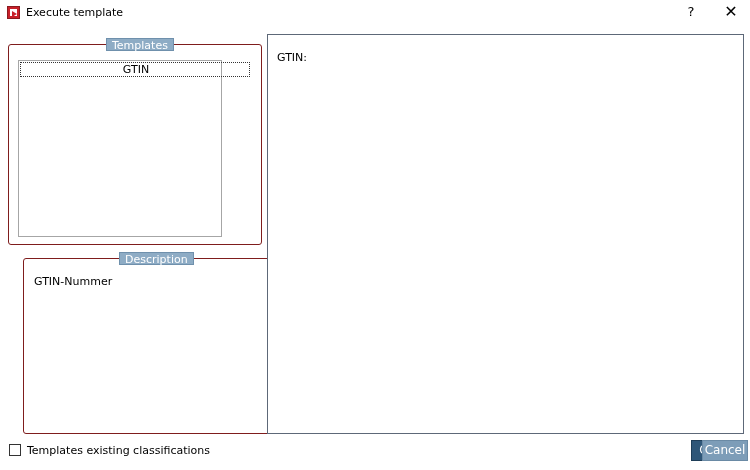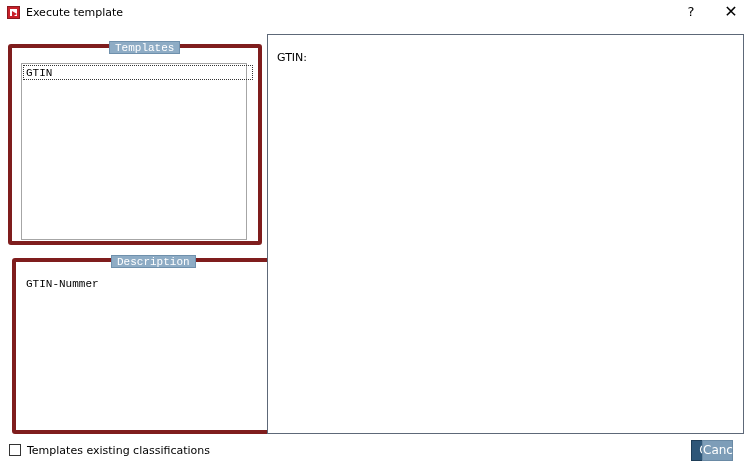--- a/index.html
+++ b/index.html
@@ -10,52 +10,52 @@
     font-size:11px; color:#000;
   }
   .titlebar { position:absolute; left:0; top:0; width:694px; height:26px; }
   .app-icon { position:absolute; left:7px; top:6px; width:13px; height:13px; background:#c8202a; border:1px solid #8a1a1f; box-sizing:border-box; }
   .app-icon::before { content:""; position:absolute; left:2px; top:2px; width:7px; height:7px; background:#fff; }
   .app-icon::after { content:""; position:absolute; left:4px; top:4px; width:0; height:0; border-left:5px solid #c8202a; border-top:3px solid transparent; border-bottom:3px solid transparent; }
   .title { position:absolute; left:26px; top:6px; font-size:11px; }
   .help-btn { position:absolute; left:684px; top:4px; font-size:13px; width:14px; text-align:center; cursor:pointer; }
   .close-btn { position:absolute; left:723px; top:2px; font-size:16px; width:16px; text-align:center; cursor:pointer; }
 
-  .group { position:absolute; border:4px solid #7f1d1d; border-radius:3px; box-sizing:border-box;font-family:Liberation Mono, monospace; }
+  .group { position:absolute; border:1px solid #7f1d1d; border-radius:3px; box-sizing:border-box; }
   .group-legend {
     position:absolute; top:-7px; height:13px; line-height:13px;
     background:#8eacc5; color:#fff; font-size:11px; padding:0 5px;
     border:1px solid #6f90ac; box-sizing:border-box;
   }
   #templates-group { left:8px; top:44px; width:254px; height:201px; }
   #templates-group .group-legend { left:97px; }
-  .listbox { position:absolute; left:9px; top:15px; width:226px; height:177px; border:1px solid #a6a6a6; background:#fff; box-sizing:border-box; }
+  .listbox { position:absolute; left:9px; top:15px; width:204px; height:177px; border:1px solid #a6a6a6; background:#fff; box-sizing:border-box;text-align:center; }
   .list-item { position:absolute; left:1px; top:1px; width:230px; height:15px; line-height:14px; border:1px dotted #333; box-sizing:border-box; padding-left:2px; cursor:pointer; }
 
-  #description-group { left:12px; top:258px; width:284px; height:176px; }
+  #description-group { left:23px; top:258px; width:284px; height:176px; }
   #description-group .group-legend { left:95px; }
   .desc-text { position:absolute; left:10px; top:16px; }
 
   .right-panel { position:absolute; left:267px; top:34px; width:477px; height:400px; border:1px solid #5d6878; box-sizing:border-box; background:#fff; }
   .field-label { position:absolute; left:9px; top:16px; }
   .spin-input { position:absolute; left:40px; top:12px; width:426px; height:19px; border:1px solid #7a7a7a; box-sizing:border-box; }
   .spin-value { position:absolute; left:4px; top:2px; }
   .spin-buttons { position:absolute; right:2px; top:1px; width:12px; height:15px; }
   .spin-up, .spin-down { position:absolute; left:0; width:12px; height:7px; border:1px solid #9a9a9a; background:#f0f0f0; box-sizing:border-box; cursor:pointer; }
   .spin-up { top:0; } .spin-down { top:8px; }
   .spin-up::after { content:""; position:absolute; left:3px; top:1px; border-left:3px solid transparent; border-right:3px solid transparent; border-bottom:3px solid #333; }
   .spin-down::after { content:""; position:absolute; left:3px; top:1px; border-left:3px solid transparent; border-right:3px solid transparent; border-top:3px solid #333; }
 
   .checkbox-row { position:absolute; left:9px; top:444px; height:14px; cursor:pointer; }
   .checkbox { position:absolute; left:0; top:0; width:12px; height:12px; border:1px solid #333; box-sizing:border-box; background:#fff; }
   .checkbox-label { position:absolute; left:18px; top:0; white-space:nowrap; }
 
   .btn { position:absolute; top:440px; height:21px; line-height:19px; color:#fff; text-align:center; font-size:12px; box-sizing:border-box; cursor:pointer; }
   .ok-btn { left:675px; width:34px; background:#2e5678; border:1px solid #1e3d58;margin-left:16px; }
-  .cancel-btn { left:702px; width:31px; background:#7d9db8; border:1px solid #6a8aa5; }
+  .cancel-btn { left:702px; width:46px; background:#7d9db8; border:1px solid #6a8aa5; }
 </style>
 </head>
 <body>
 
 <div class="titlebar">
   <div class="app-icon"></div>
   <div class="title">Execute template</div>
   <div class="help-btn">?</div>
   <div class="close-btn">✕</div>
 </div>

